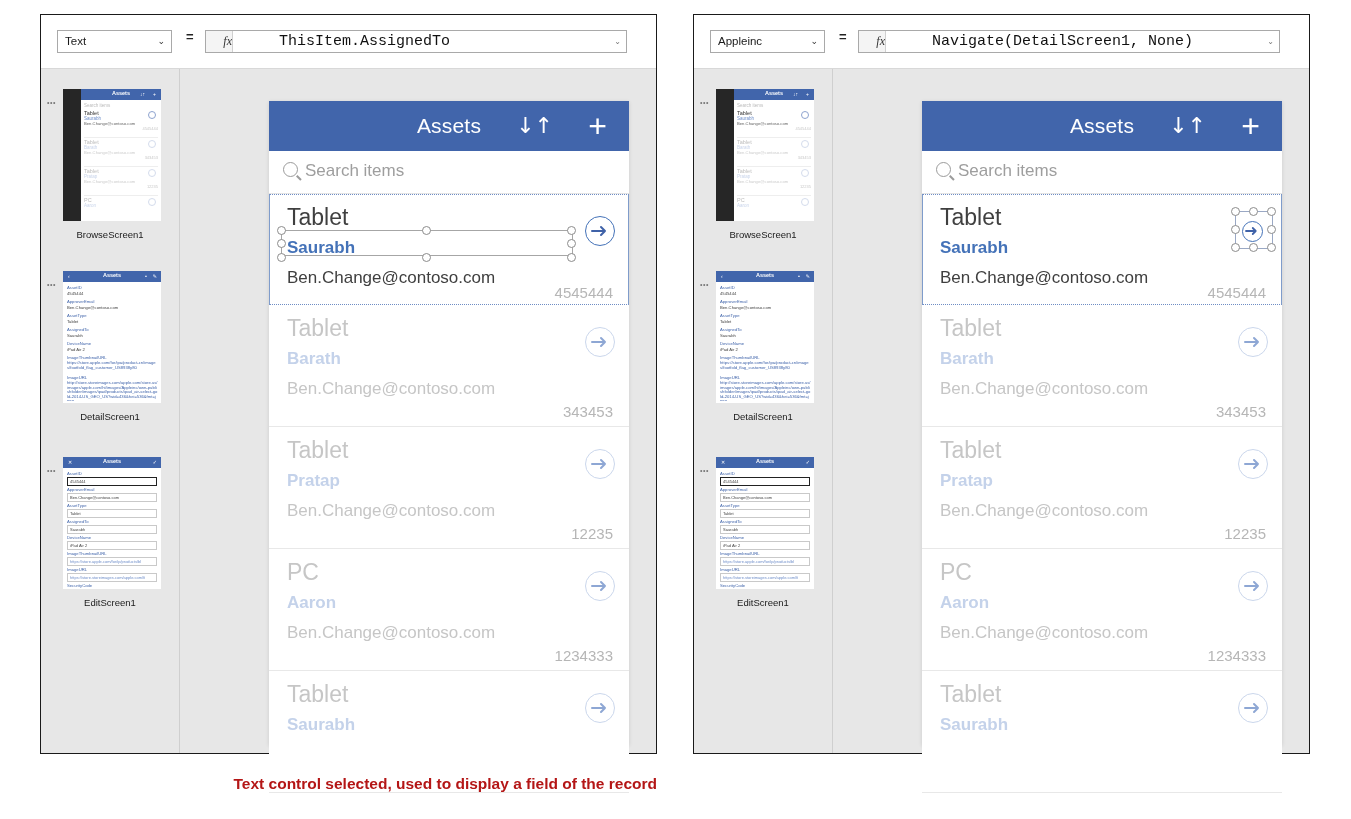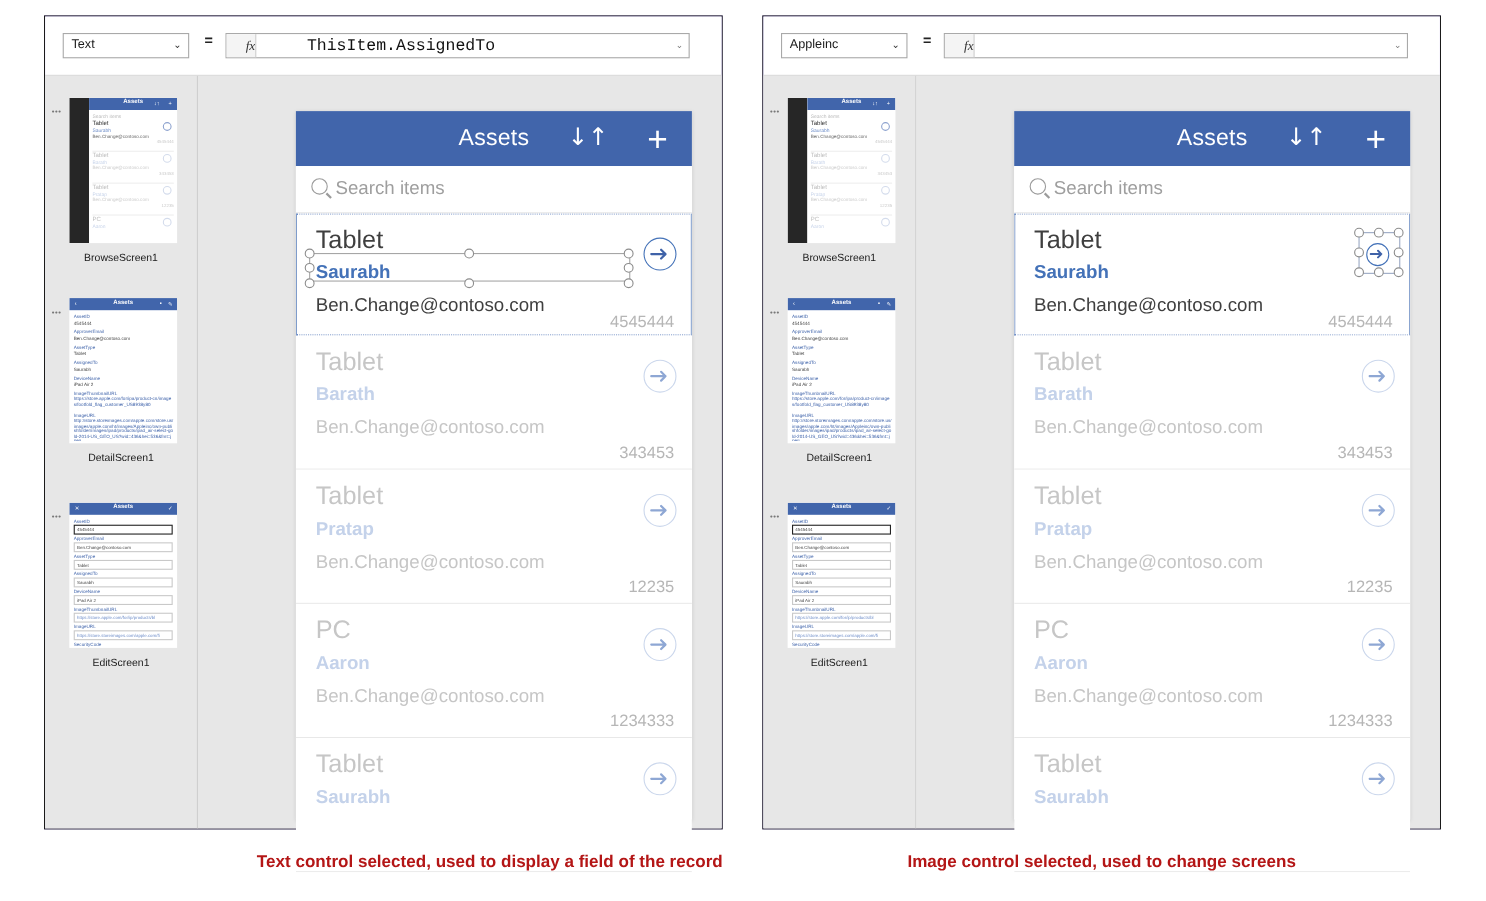--- a/index.html
+++ b/index.html
@@ -502,20 +502,21 @@
   <div class="panel right">
 
     <div class="fbar">
       <div class="prop-select">
         <span>Appleinc</span>
         <span class="chev">⌄</span>
       </div>
       <div class="eq">=</div>
       <div class="fx-box">
         <div class="fx-glyph">fx</div>
+        <div class="fx-text">Navigate(DetailScreen1, None)</div>
         <div class="fx-chev">⌄</div>
       </div>
     </div>
 
     <div class="workarea">
 
       <div class="screens-rail">
 
         <div class="thumb-wrap t1">
           <div class="thumb-dots">•••</div>
@@ -716,15 +717,14 @@
                   </svg>
               </div>
             </div>
 
           </div>
         </div>
       </div>
     </div>
   </div>
 
-  <div class="caption right">Image control selected, used to change screens</div>
 
 </div>
 
 </body></html>

